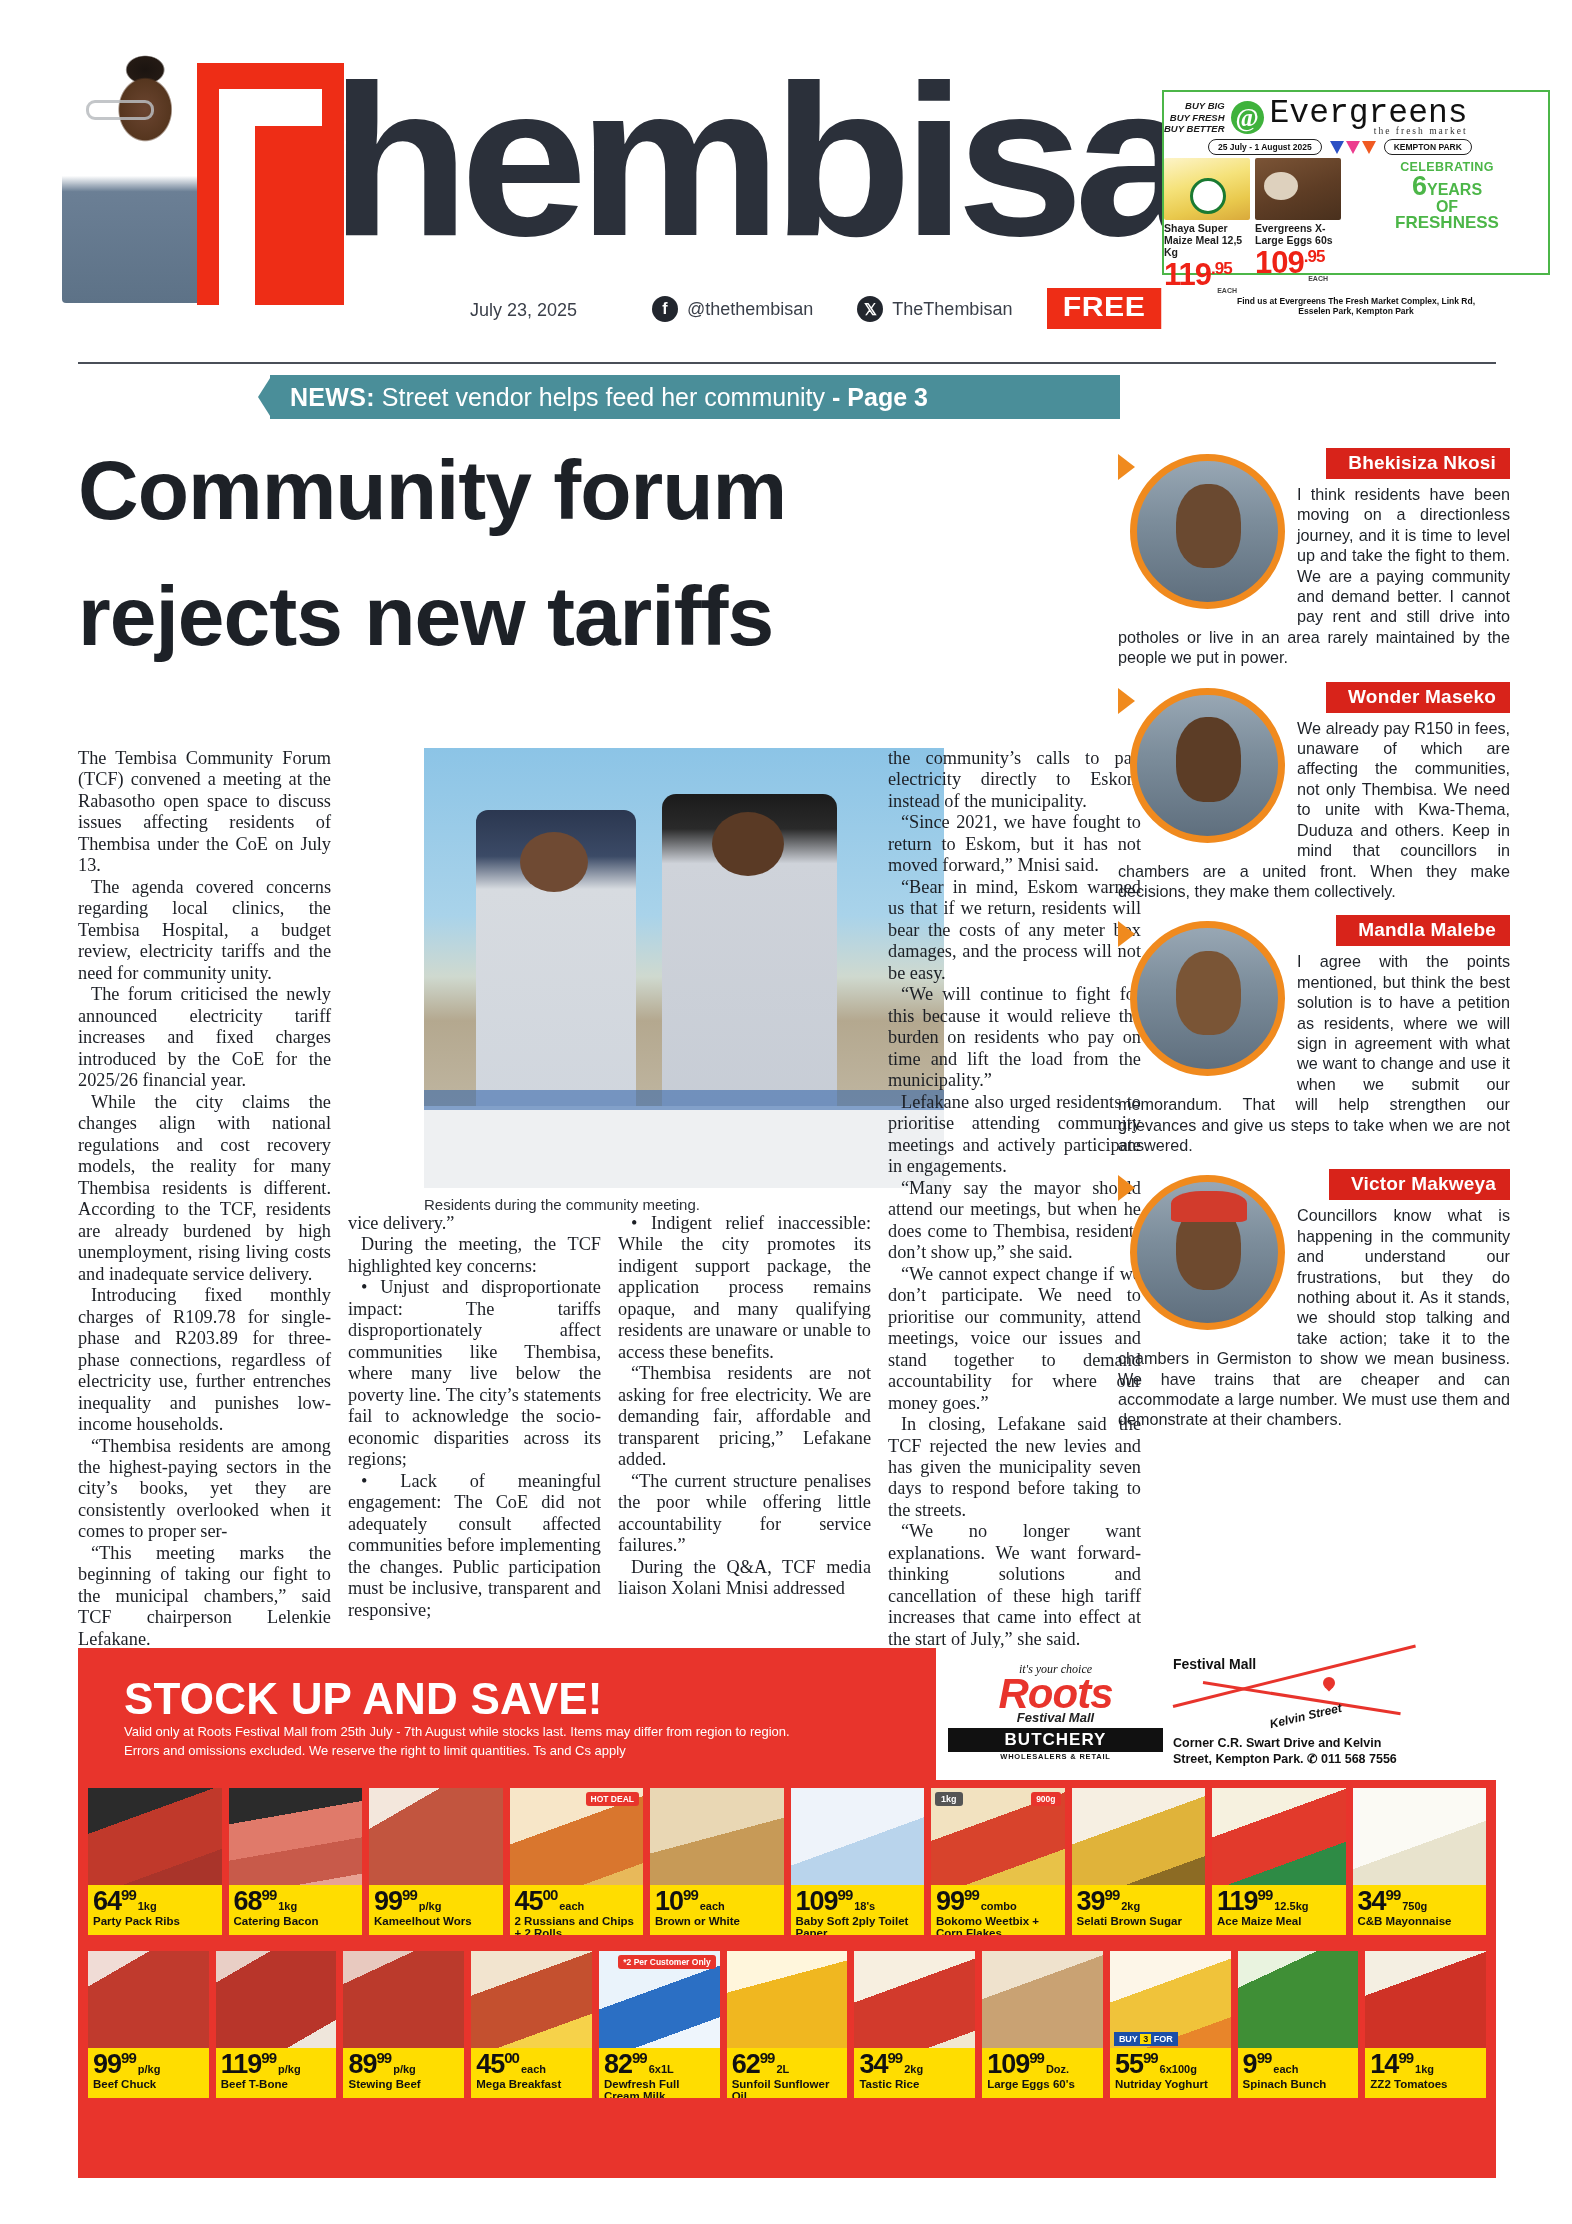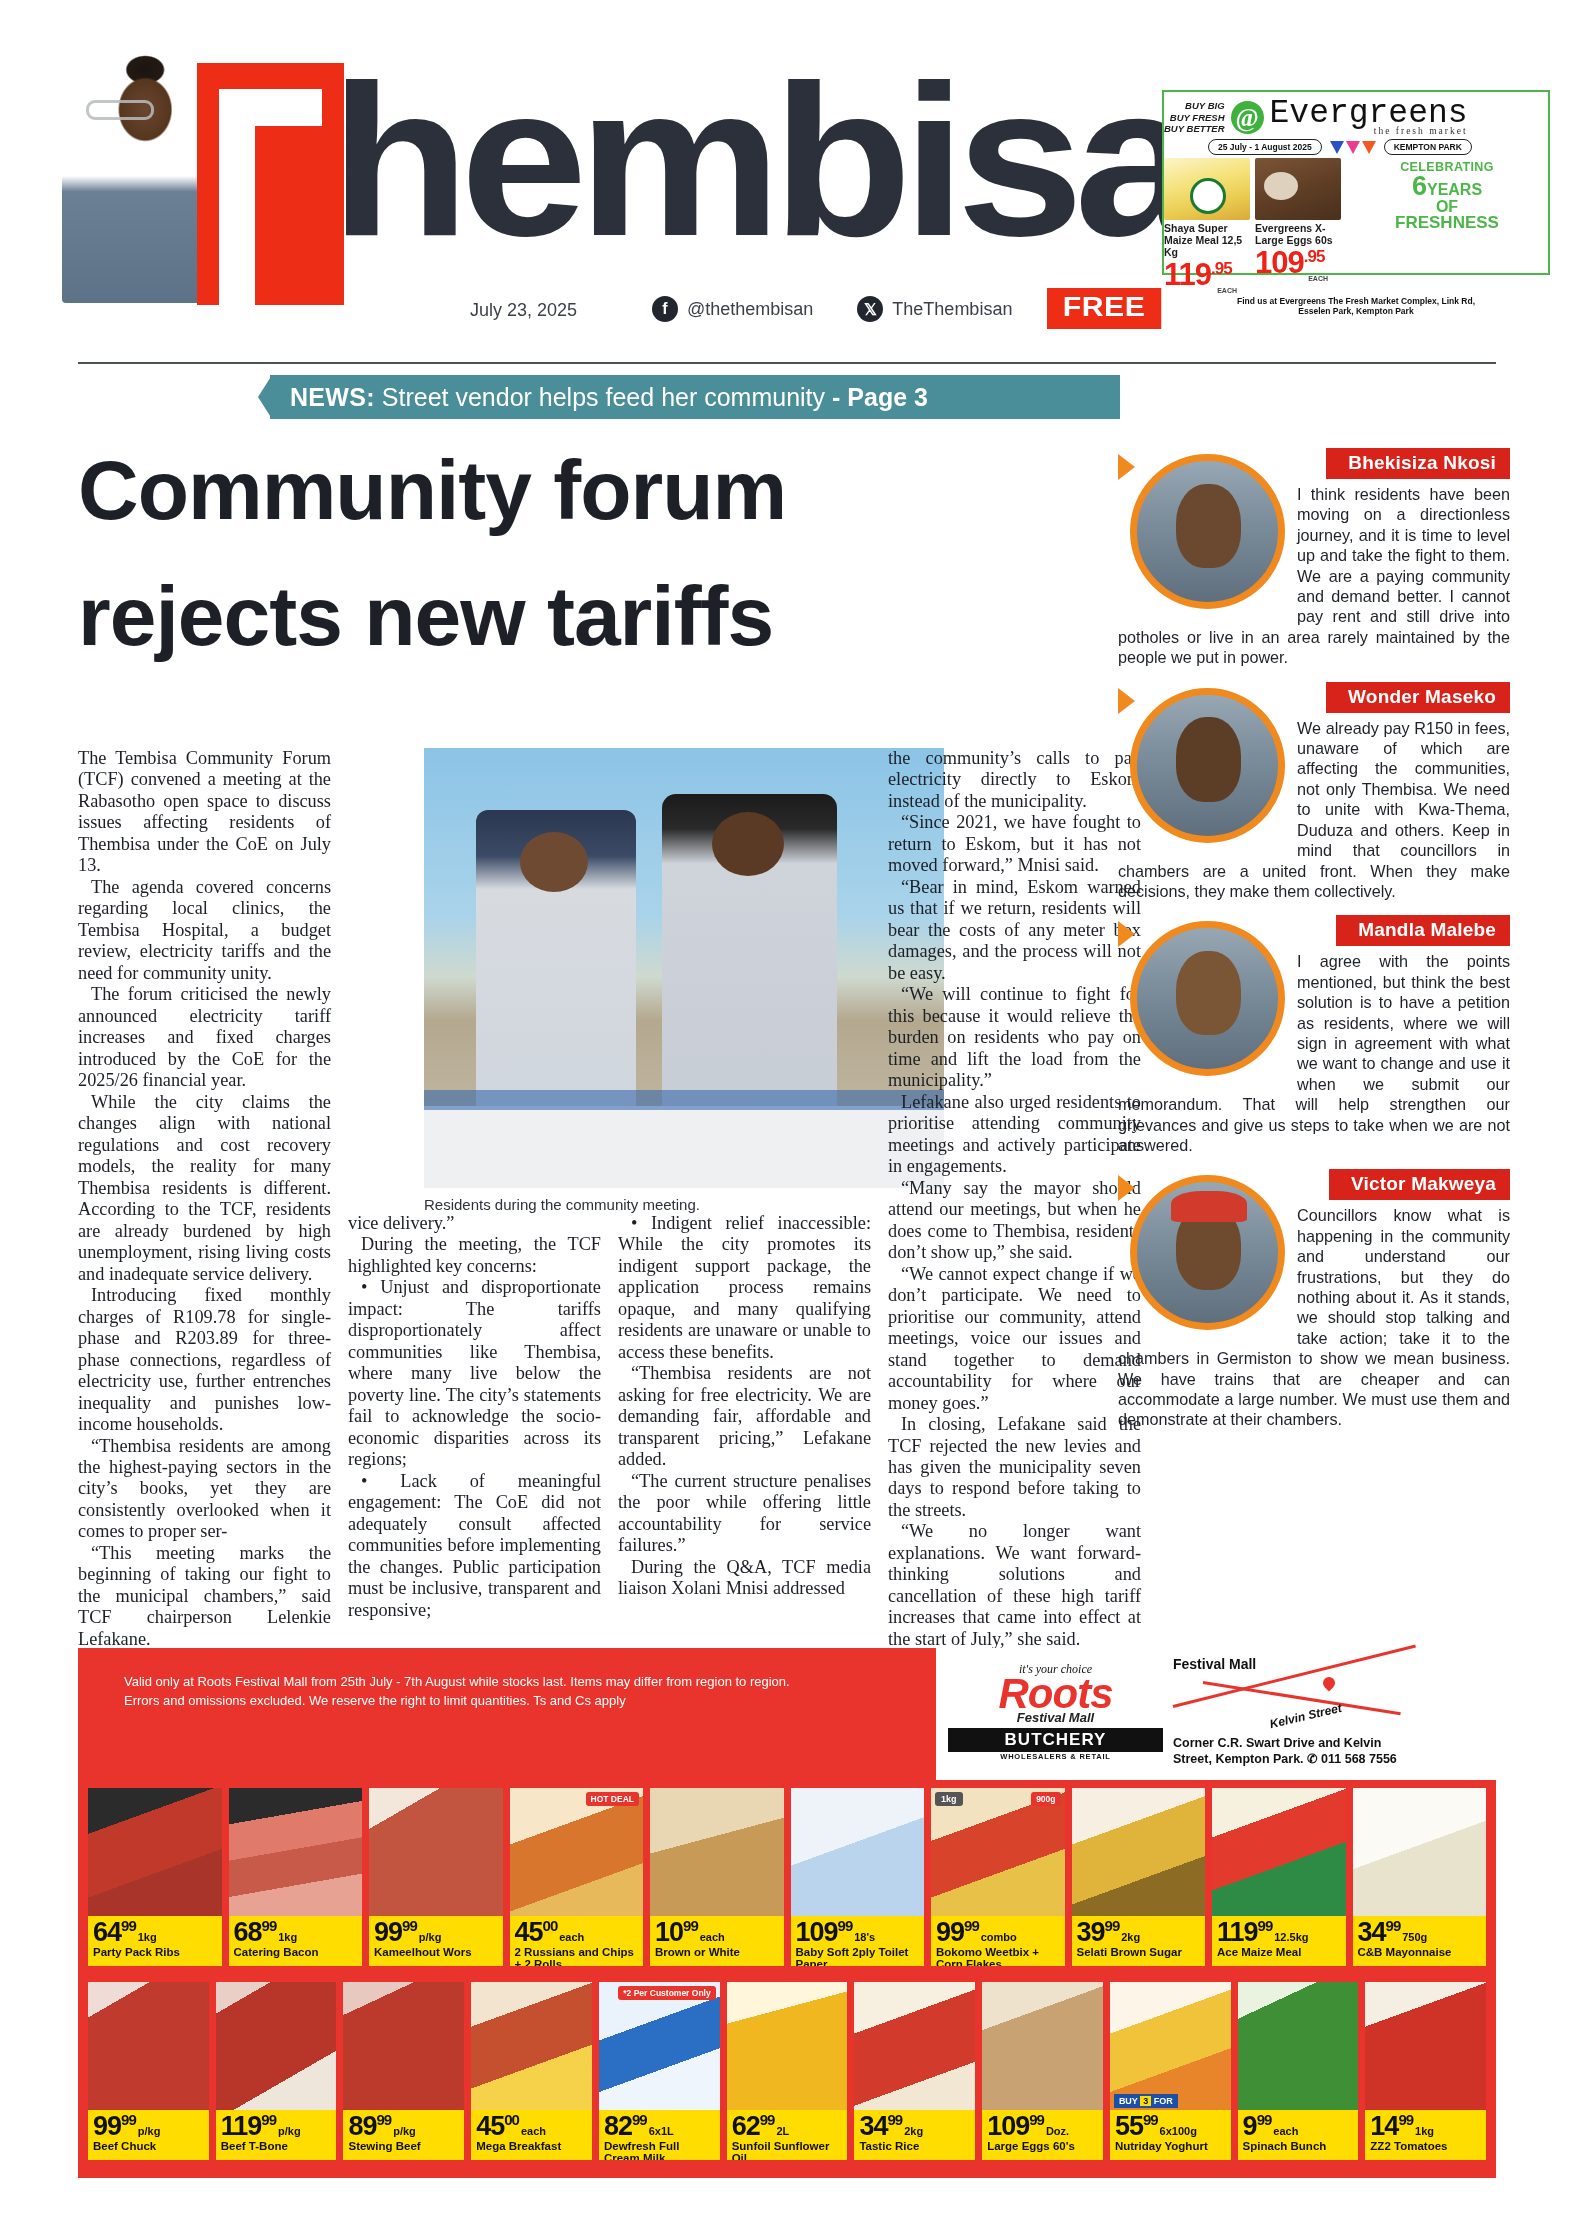--- a/index.html
+++ b/index.html
@@ -209,21 +209,21 @@
   .wholesale { font-size: 7.5px; font-weight: 700; color: #111; letter-spacing: .8px; }
   .roots-map { flex: 1; position: relative; }
   .festmall { font-size: 14px; font-weight: 700; color: #111; }
   .mapbox { position: relative; height: 56px; margin-top: 3px; }
   .mapline { position: absolute; left: 0; top: 30px; width: 250px; height: 3px; background: #e8342c; transform: rotate(-14deg); transform-origin: left center; }
   .mapline2 { position: absolute; left: 30px; top: 6px; width: 200px; height: 3px; background: #e8342c; transform: rotate(9deg); transform-origin: left center; }
   .kelvin { position: absolute; left: 96px; top: 34px; font-size: 12px; font-weight: 700; font-style: italic; color: #111; transform: rotate(-13deg); }
   .pin { position: absolute; left: 150px; top: 2px; width: 12px; height: 12px; border-radius: 50% 50% 50% 0; background: #e8342c; transform: rotate(-45deg); }
   .roots-addr { font-size: 12.5px; font-weight: 700; color: #111; line-height: 1.3; margin-top: 4px; }
   .prodgrid { display: flex; gap: 7px; padding: 8px 10px; }
-  .pcard { flex: 1; background: #fff; height: 178px; position: relative; overflow: hidden; }
+  .pcard { flex: 1; background: #fff; height: 147px; position: relative; overflow: hidden; }
   .pthumb { height: 128px; width: 100%; }
   .ptag { position: absolute; left: 0; bottom: 0; width: 100%; background: #ffdd00; height: 50px; padding: 3px 5px 0; }
   .pprice { font-size: 27px; font-weight: 700; color: #111; line-height: .92; letter-spacing: -1px; display: inline-block; }
   .pprice .cc { font-size: 15px; vertical-align: super; }
   .punit { font-size: 11px; font-weight: 700; color: #111; display: inline-block; margin-left: 2px; }
   .pname { font-size: 11.5px; font-weight: 700; color: #111; line-height: 1.08; margin-top: 1px; }
   .badge-red { position: absolute; right: 4px; top: 4px; background: #e8342c; color: #fff; font-size: 8.5px; font-weight: 700; padding: 2px 5px; border-radius: 3px; z-index: 3; }
   .badge-gray { position: absolute; left: 4px; top: 4px; background: #555; color: #fff; font-size: 9px; font-weight: 700; padding: 2px 6px; border-radius: 3px; z-index: 3; }
   .badge-3for { position: absolute; left: 4px; bottom: 52px; background: #1b4fa8; color: #fff; font-size: 9px; font-weight: 700; padding: 2px 5px; z-index: 3; }
   .badge-3for b { background: #ffdd00; color: #111; padding: 0 3px; }
@@ -408,20 +408,21 @@
       <div class="vox-ava ava4">
           <i></i>
         </div>
       <div class="vox-text t1">Councillors know what is happening in the community and understand our frustrations, but they do nothing about it. As it stands, we should stop talking and take action; take it to the chambers in Germiston to show we mean business. We have trains that are cheaper and can accommodate a large number. We must use them and demonstrate at their chambers.</div>
     </div>
   </div>
 
   <div class="roots">
     <div class="roots-head">
       <div class="roots-left">
+        <div class="stock-up">STOCK UP AND SAVE!</div>
         <div class="valid-1"><span>Valid only at Roots Festival Mall from 25th July - 7th August</span><span> while stocks last. Items may differ from region to region.</span></div>
         <div class="valid-2">Errors and omissions excluded. We reserve the right to limit quantities. Ts and Cs apply</div>
       </div>
       <div class="roots-right">
         <div class="roots-logo">
           <div class="itsyour">it's your choice</div>
           <div class="rootsname">Roots</div>
           <div class="rootsfest">Festival Mall</div>
           <div class="butchery">BUTCHERY</div>
           <div class="wholesale">WHOLESALERS &amp; RETAIL</div>

